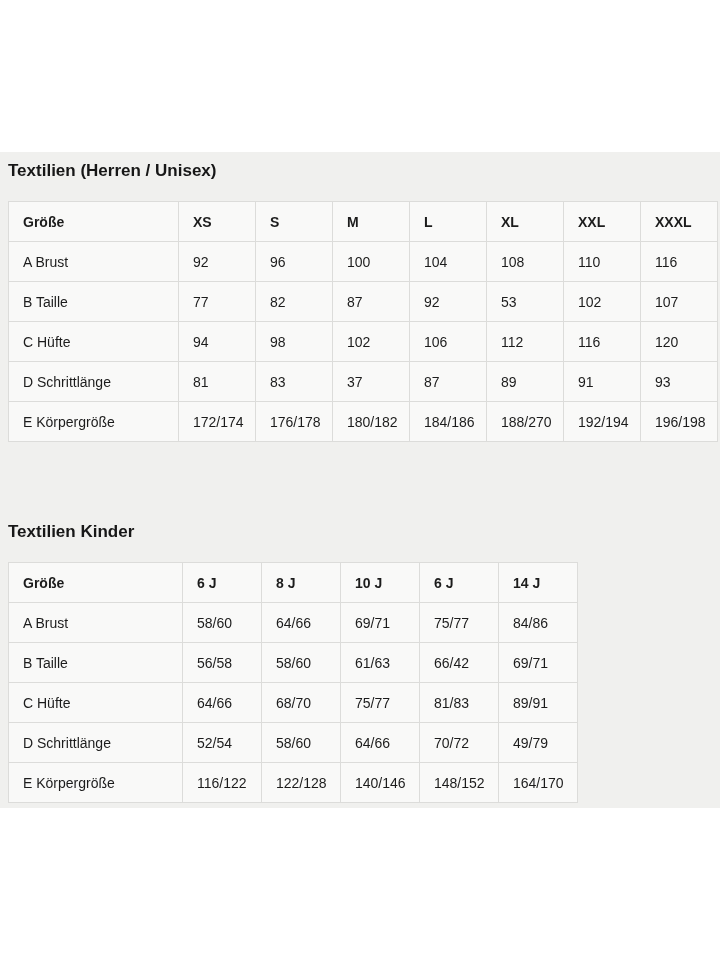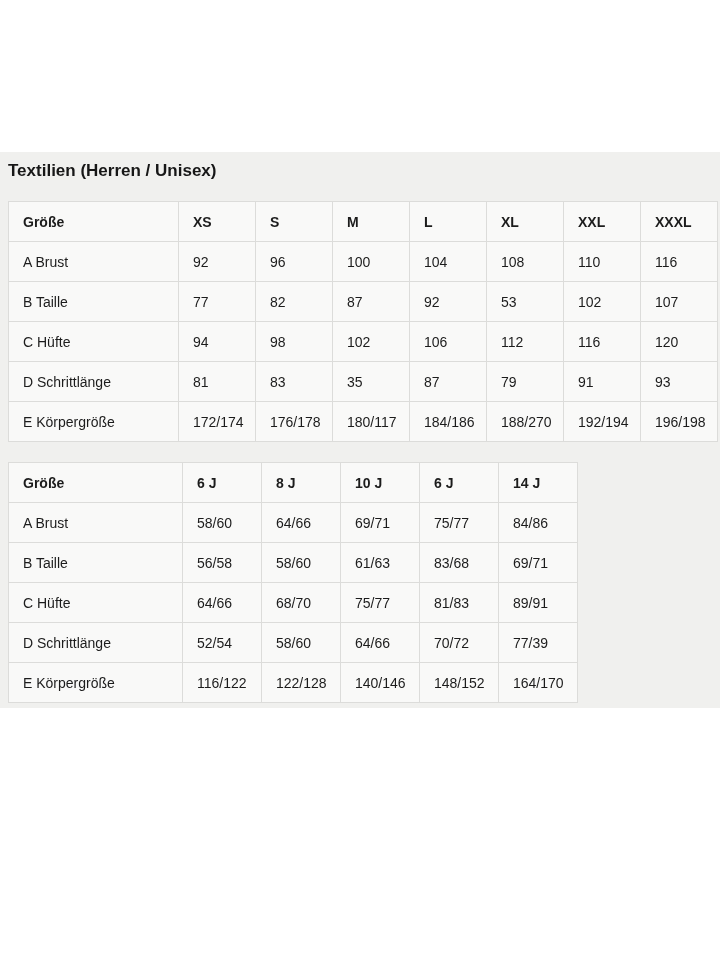--- a/index.html
+++ b/index.html
@@ -119,41 +119,42 @@
               <td>102</td>
               <td>106</td>
               <td>112</td>
               <td>116</td>
               <td>120</td>
             </tr>
             <tr>
               <th class="row-label">D Schrittlänge</th>
               <td>81</td>
               <td>83</td>
-              <td>35</td>
+              <td>37</td>
               <td>87</td>
-              <td>79</td>
+              <td>89</td>
               <td>91</td>
               <td>93</td>
             </tr>
             <tr>
               <th class="row-label">E Körpergröße</th>
               <td>172/174</td>
               <td>176/178</td>
-              <td>180/117</td>
+              <td>180/182</td>
               <td>184/186</td>
               <td>188/270</td>
               <td>192/194</td>
               <td>196/198</td>
             </tr>
           </tbody>
         </table>
     </section>
 
     <section class="section-kinder">
+      <h2 class="section-title">Textilien Kinder</h2>
       <table class="size-table t2">
           <colgroup>
             <col class="col-label">
             <col class="col-size">
             <col class="col-size">
             <col class="col-size">
             <col class="col-size">
             <col class="col-size">
           </colgroup>
           <thead>
@@ -173,38 +174,38 @@
               <td>64/66</td>
               <td>69/71</td>
               <td>75/77</td>
               <td>84/86</td>
             </tr>
             <tr>
               <th class="row-label">B Taille</th>
               <td>56/58</td>
               <td>58/60</td>
               <td>61/63</td>
-              <td>83/68</td>
+              <td>66/42</td>
               <td>69/71</td>
             </tr>
             <tr>
               <th class="row-label">C Hüfte</th>
               <td>64/66</td>
               <td>68/70</td>
               <td>75/77</td>
               <td>81/83</td>
               <td>89/91</td>
             </tr>
             <tr>
               <th class="row-label">D Schrittlänge</th>
               <td>52/54</td>
               <td>58/60</td>
               <td>64/66</td>
               <td>70/72</td>
-              <td>77/39</td>
+              <td>49/79</td>
             </tr>
             <tr>
               <th class="row-label">E Körpergröße</th>
               <td>116/122</td>
               <td>122/128</td>
               <td>140/146</td>
               <td>148/152</td>
               <td>164/170</td>
             </tr>
           </tbody>

